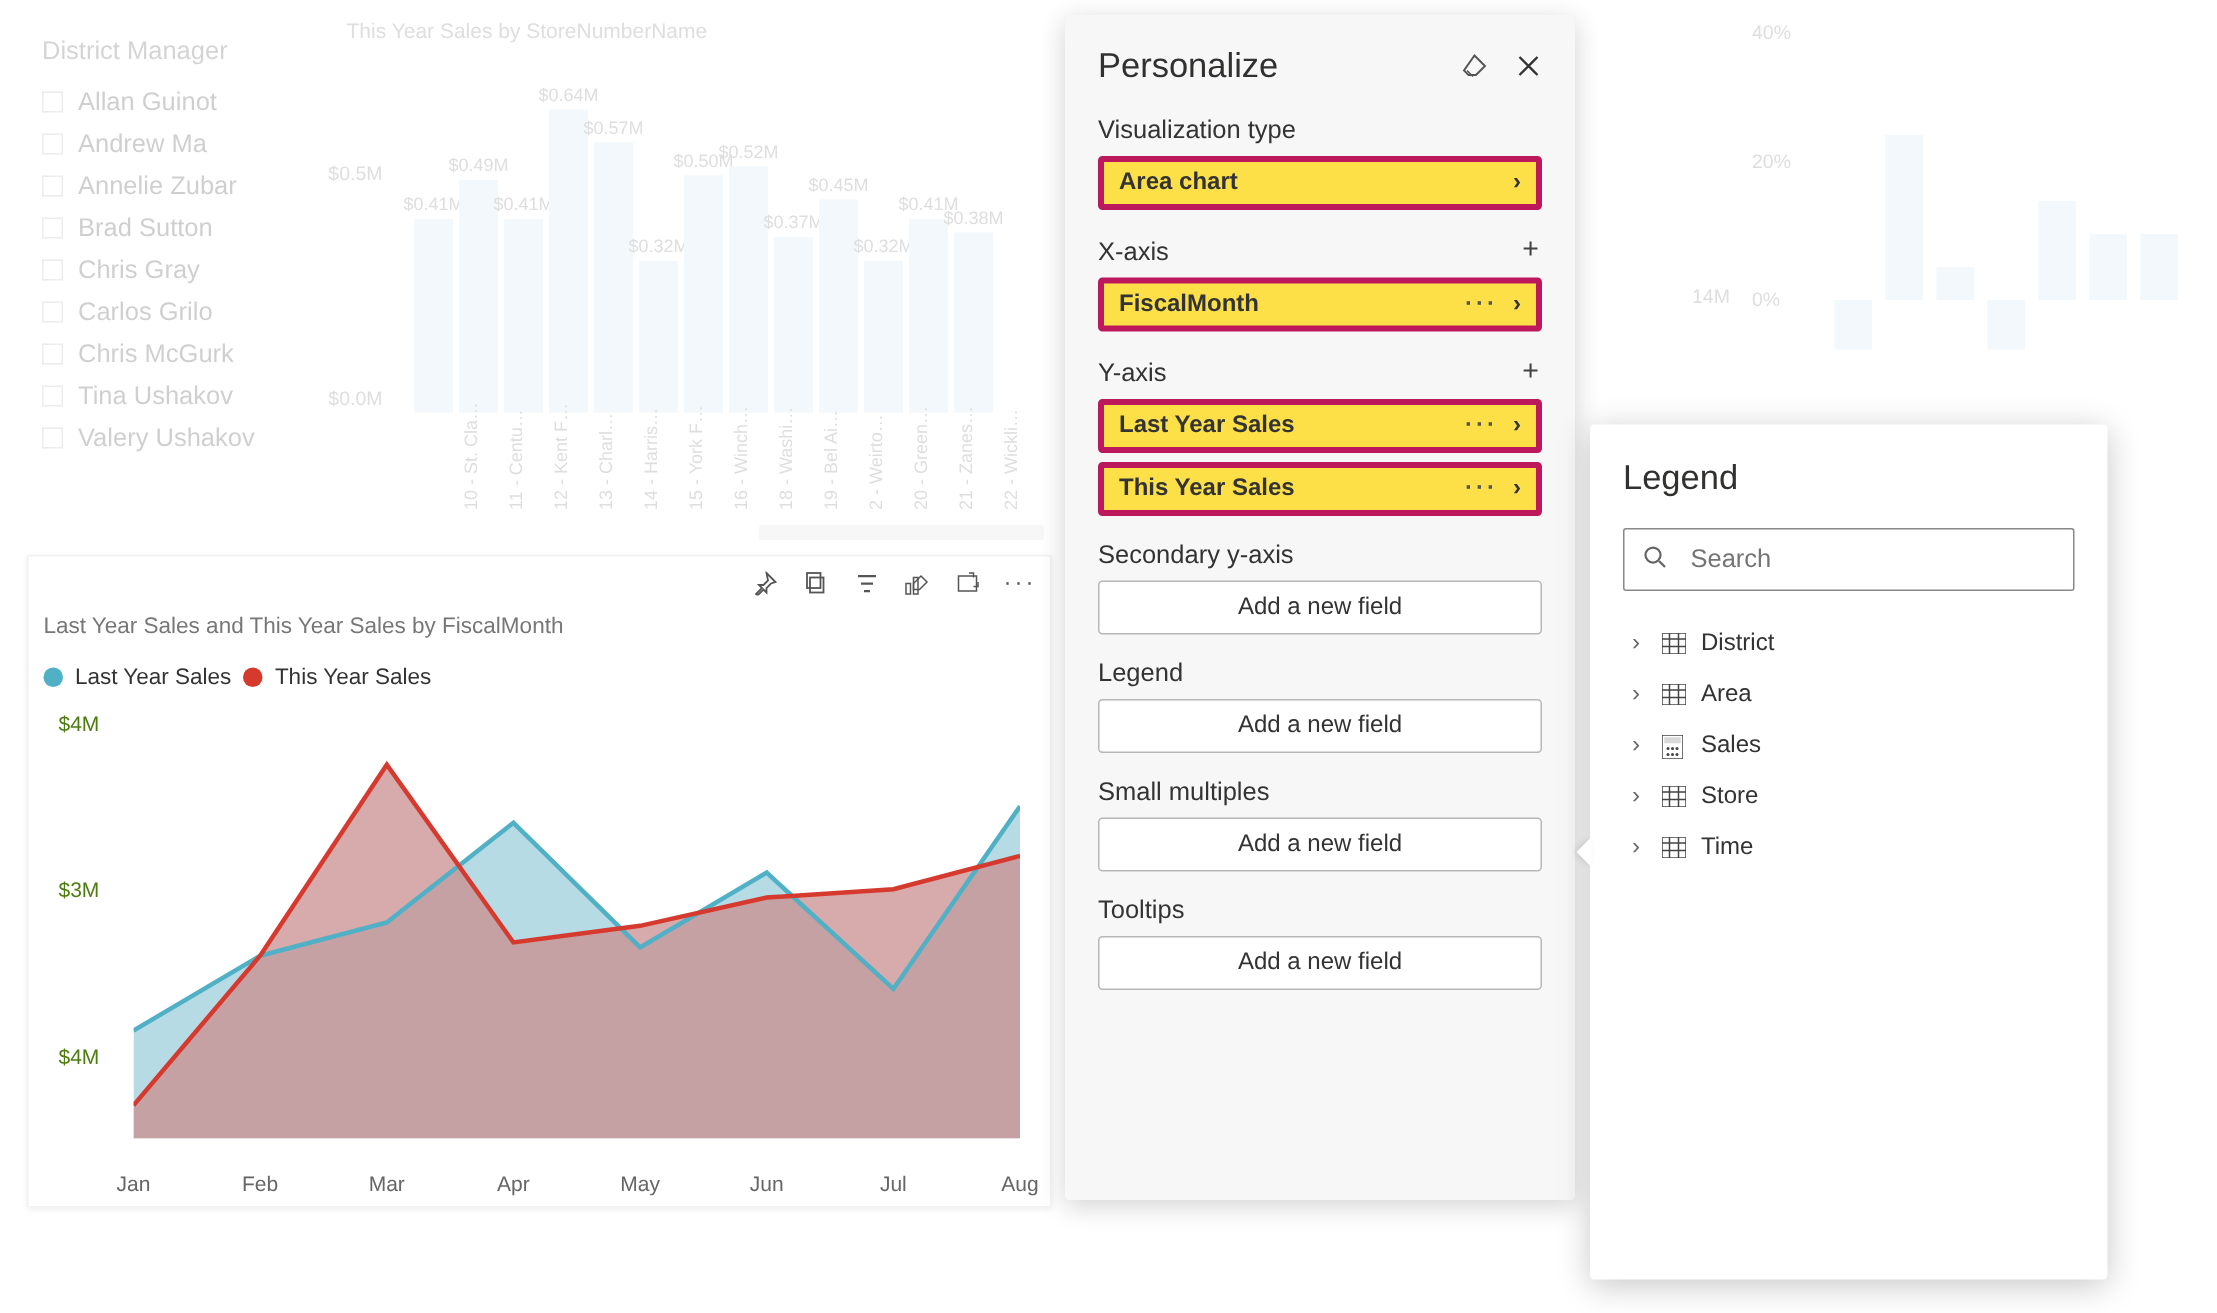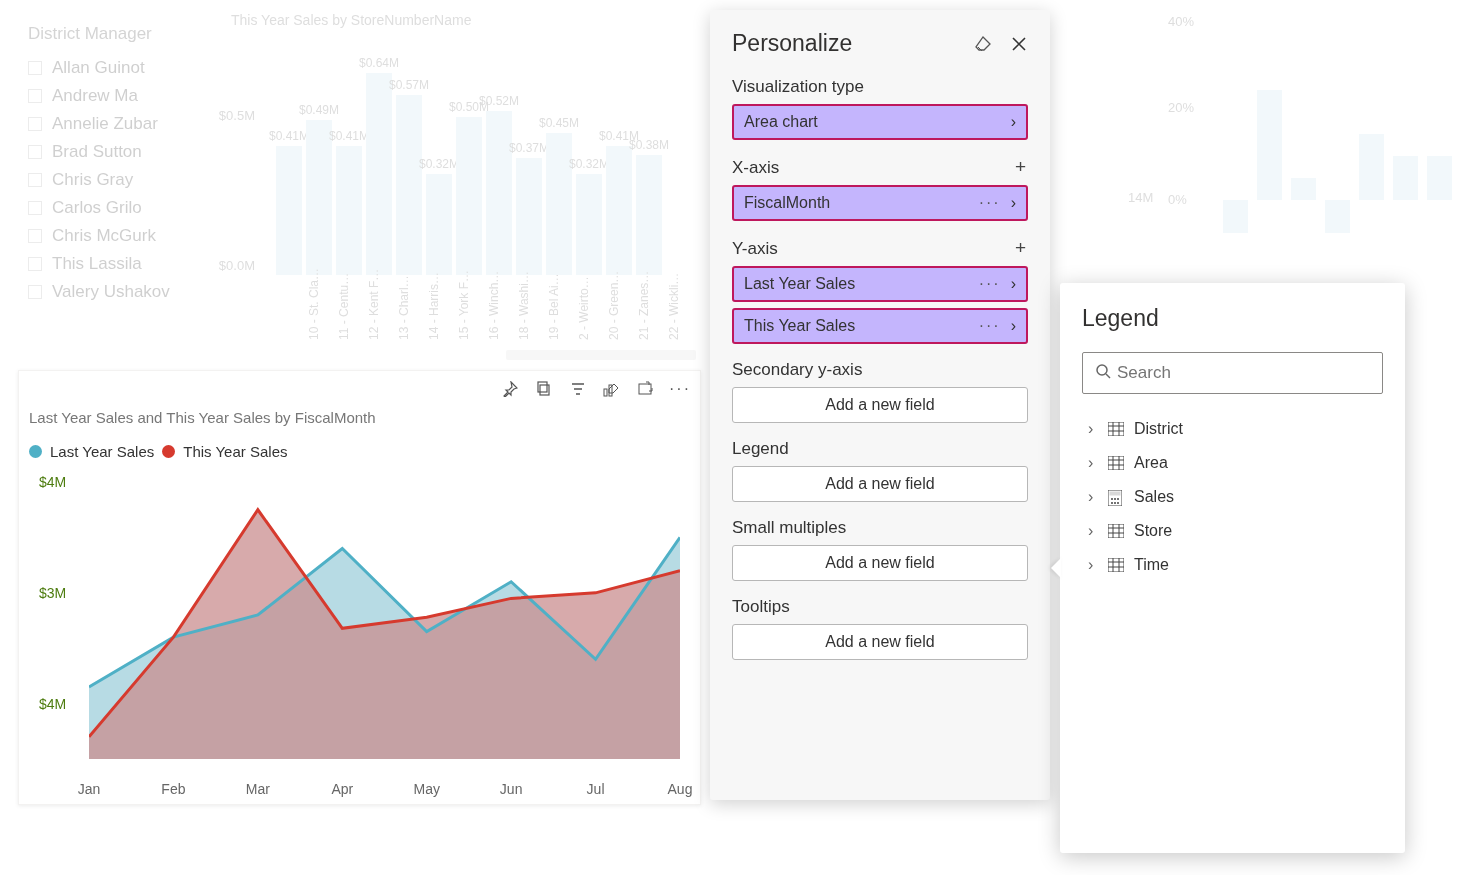--- a/index.html
+++ b/index.html
@@ -81,24 +81,25 @@
     padding: 20px 22px;
   }
   .panel-header { display:flex; align-items:center; justify-content:space-between; margin-bottom:20px; }
   .panel-title  { font-size:23px; font-weight:400; }
   .panel-icons  { display:flex; gap:18px; color:#444; }
   .panel-icons .ic { width:18px; height:18px; display:flex; align-items:center; justify-content:center; font-size:17px; }
   .section-label { font-size:17px; color:#333; margin-top:16px; margin-bottom:7px; display:flex; justify-content:space-between; align-items:flex-end; }
   .section-label .plus { font-size:19px; color:#444; font-weight:400; padding-right:2px;}
   .field-box {
     display:flex; align-items:center;
-    border:2px solid #be185d; background:#c4b5fd; border-radius:3px;
+    border:4px solid #be185d; background:#fde047; border-radius:3px;
     height:36px; padding:0 10px; font-size:16px; color:#333;
     margin-bottom:6px;
     justify-content:space-between;
+    font-weight:bold;
   }
   .field-box .name { flex:1; }
   .field-box .dots { color:#555; margin:0 10px; letter-spacing:2px; }
   .field-box .chev { color:#333; }
   .add-btn {
     display:flex; align-items:center; justify-content:center;
     border:1px solid #b7b7b7; background:#fff; border-radius:3px;
     height:36px; font-size:16px; color:#333;
   }
 
@@ -115,21 +116,21 @@
   .fly-arrow {
     position:absolute; left:-9px; top:275px;
     width:0; height:0;
     border-top:10px solid transparent;
     border-bottom:10px solid transparent;
     border-right:10px solid #fff;
     filter: drop-shadow(-2px 0 2px rgba(0,0,0,.1));
   }
   .flyout-title { font-size:23px; margin-bottom:20px; }
   .search-box {
-    display:flex; align-items:center; gap:4px;
+    display:flex; align-items:center; gap:14px;
     border:1px solid #8a8886; border-radius:2px;
     height:42px; padding:0 12px; font-size:17px; color:#555;
     margin-bottom:18px;
   }
   .search-box input { border:none; outline:none; flex:1; font-size:17px; }
   .tree-item { display:flex; align-items:center; gap:10px; height:34px; font-size:16px; color:#333; padding-left:6px; }
   .chev-r { width:10px; display:inline-block; color:#666; }
   .tbl-ico { width:16px; height:14px; display:inline-block; }
   .tbl-ico svg, .calc-ico svg { display:block; }
 </style>
@@ -164,21 +165,21 @@
         <div class="slicer-item">
           <span class="cb"></span>
           <span>Carlos Grilo</span>
         </div>
         <div class="slicer-item">
           <span class="cb"></span>
           <span>Chris McGurk</span>
         </div>
         <div class="slicer-item">
           <span class="cb"></span>
-          <span>This Lassila</span>
+          <span>Tina Ushakov</span>
         </div>
         <div class="slicer-item">
           <span class="cb"></span>
           <span>Valery Ushakov</span>
         </div>
       </div>
   </div>
 
   <div class="bar-chart">
     <div class="bar-title">This Year Sales by StoreNumberName</div>

